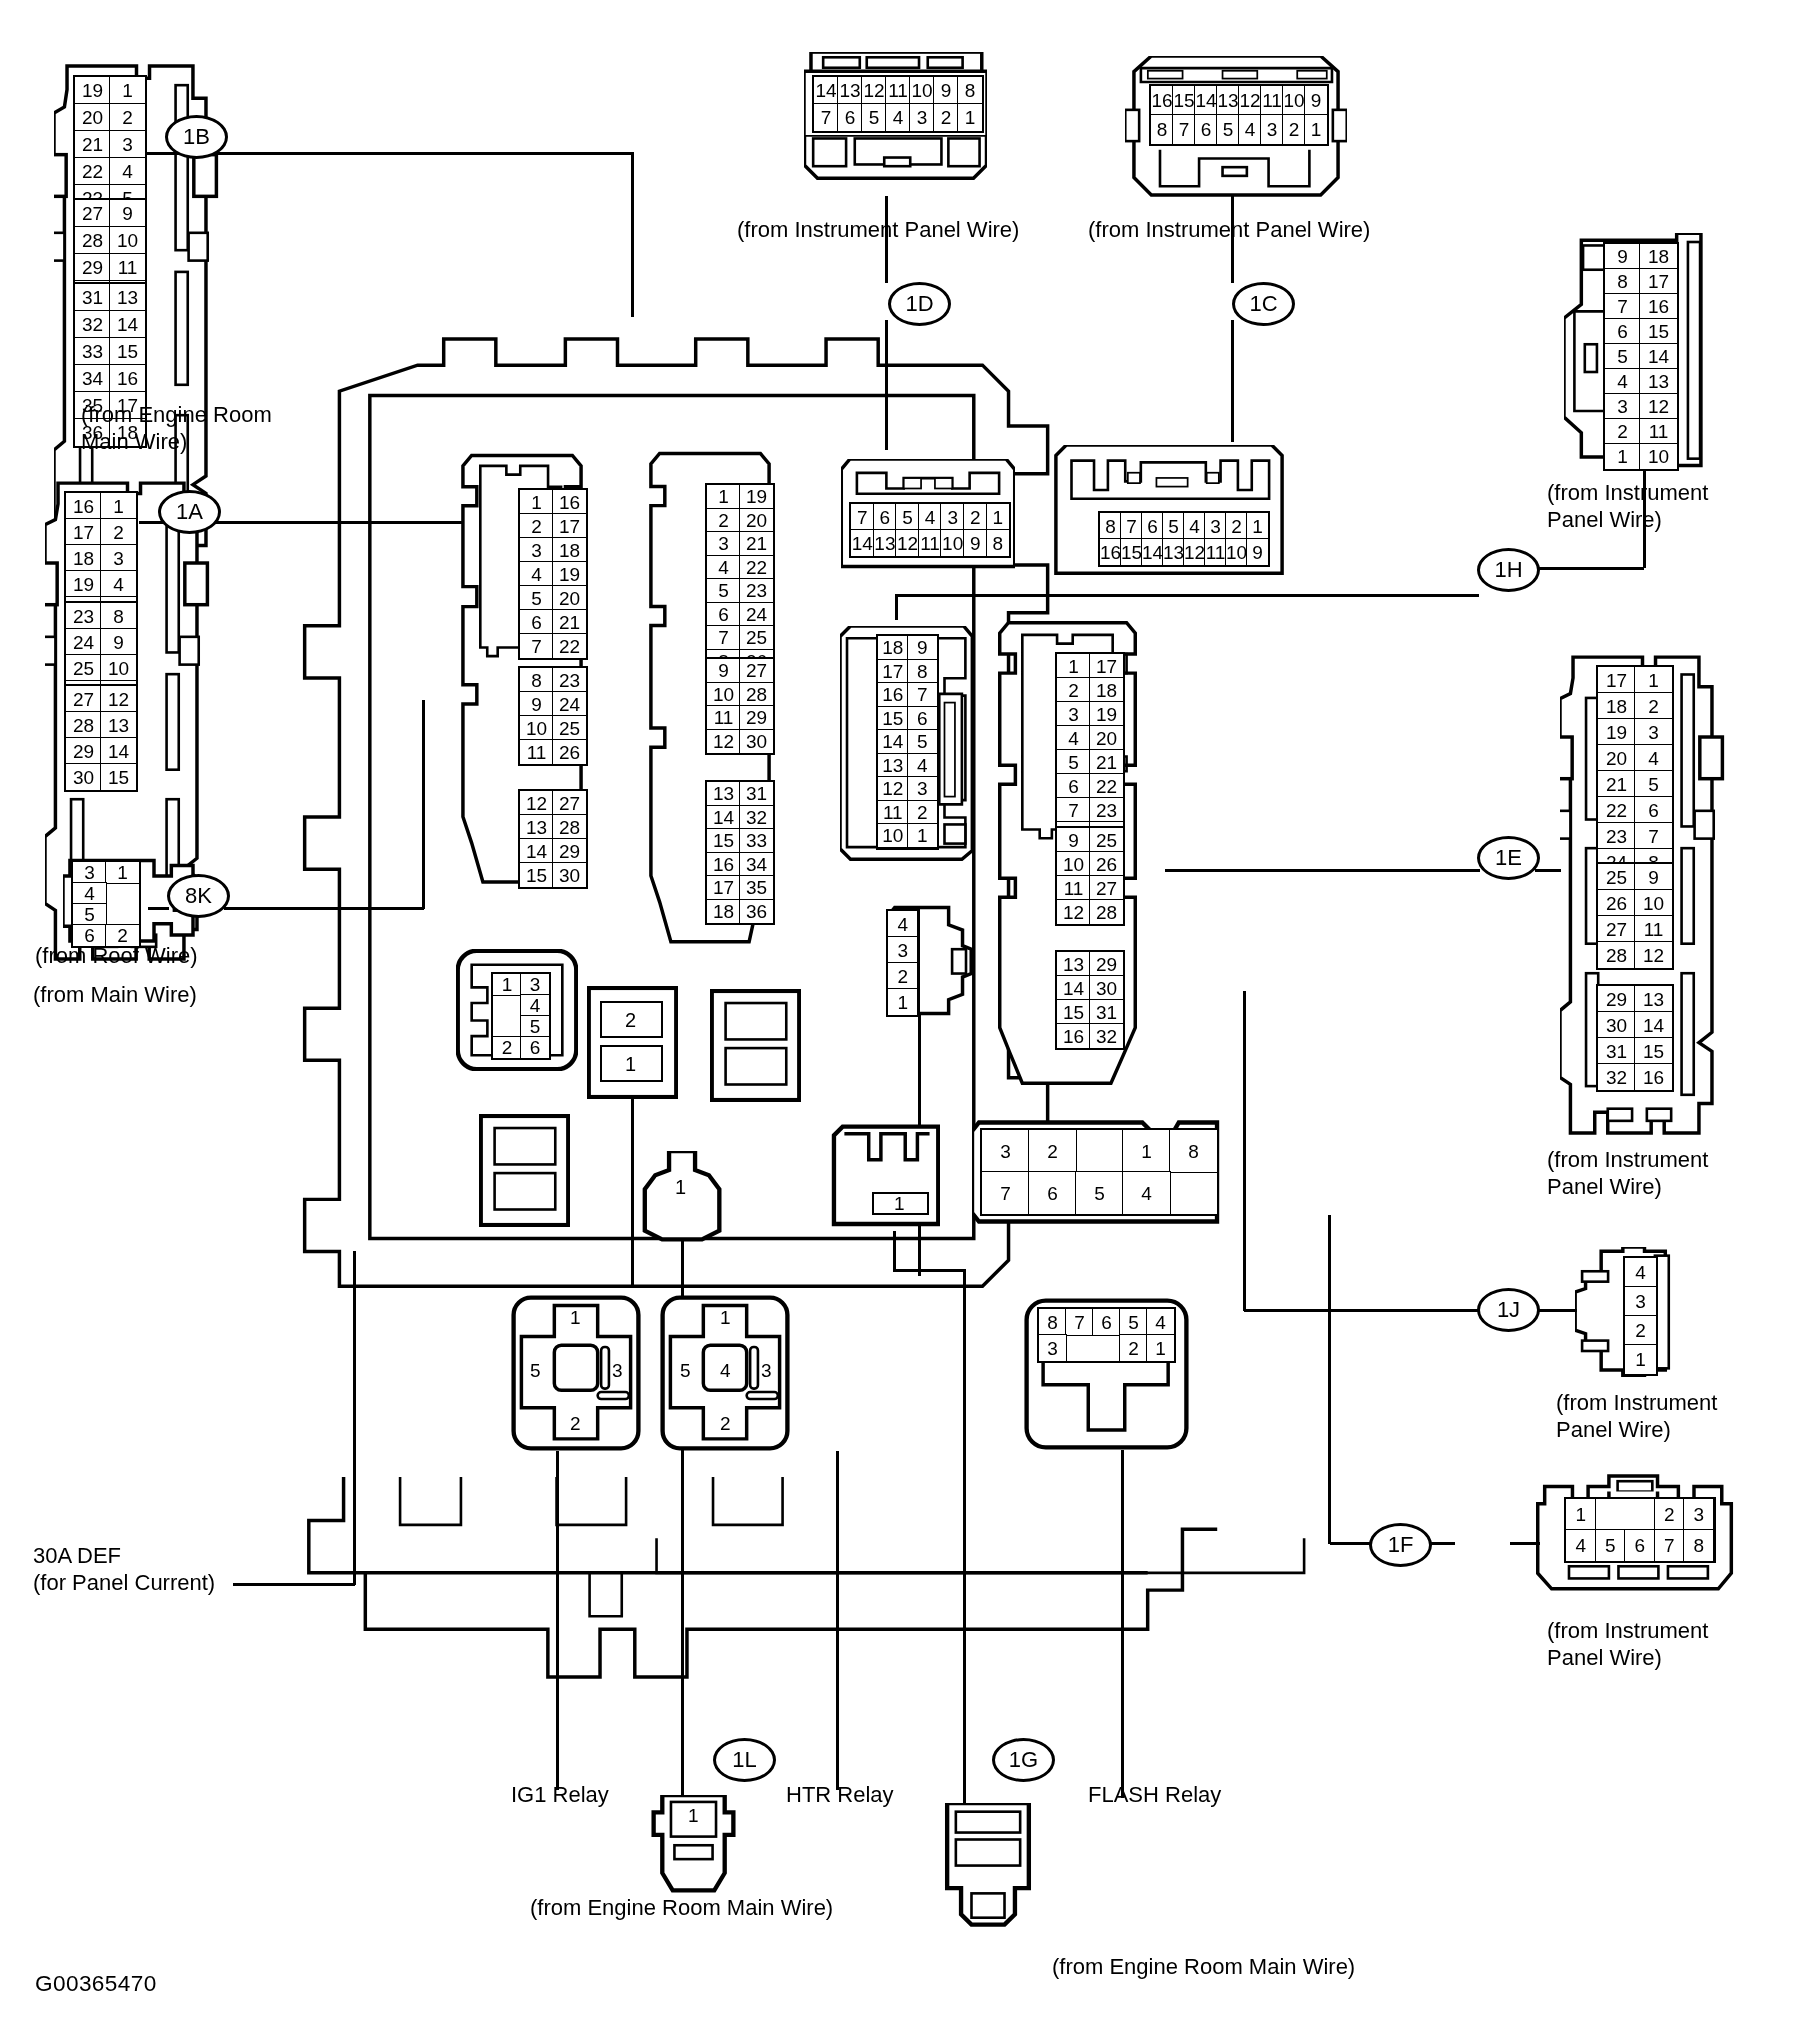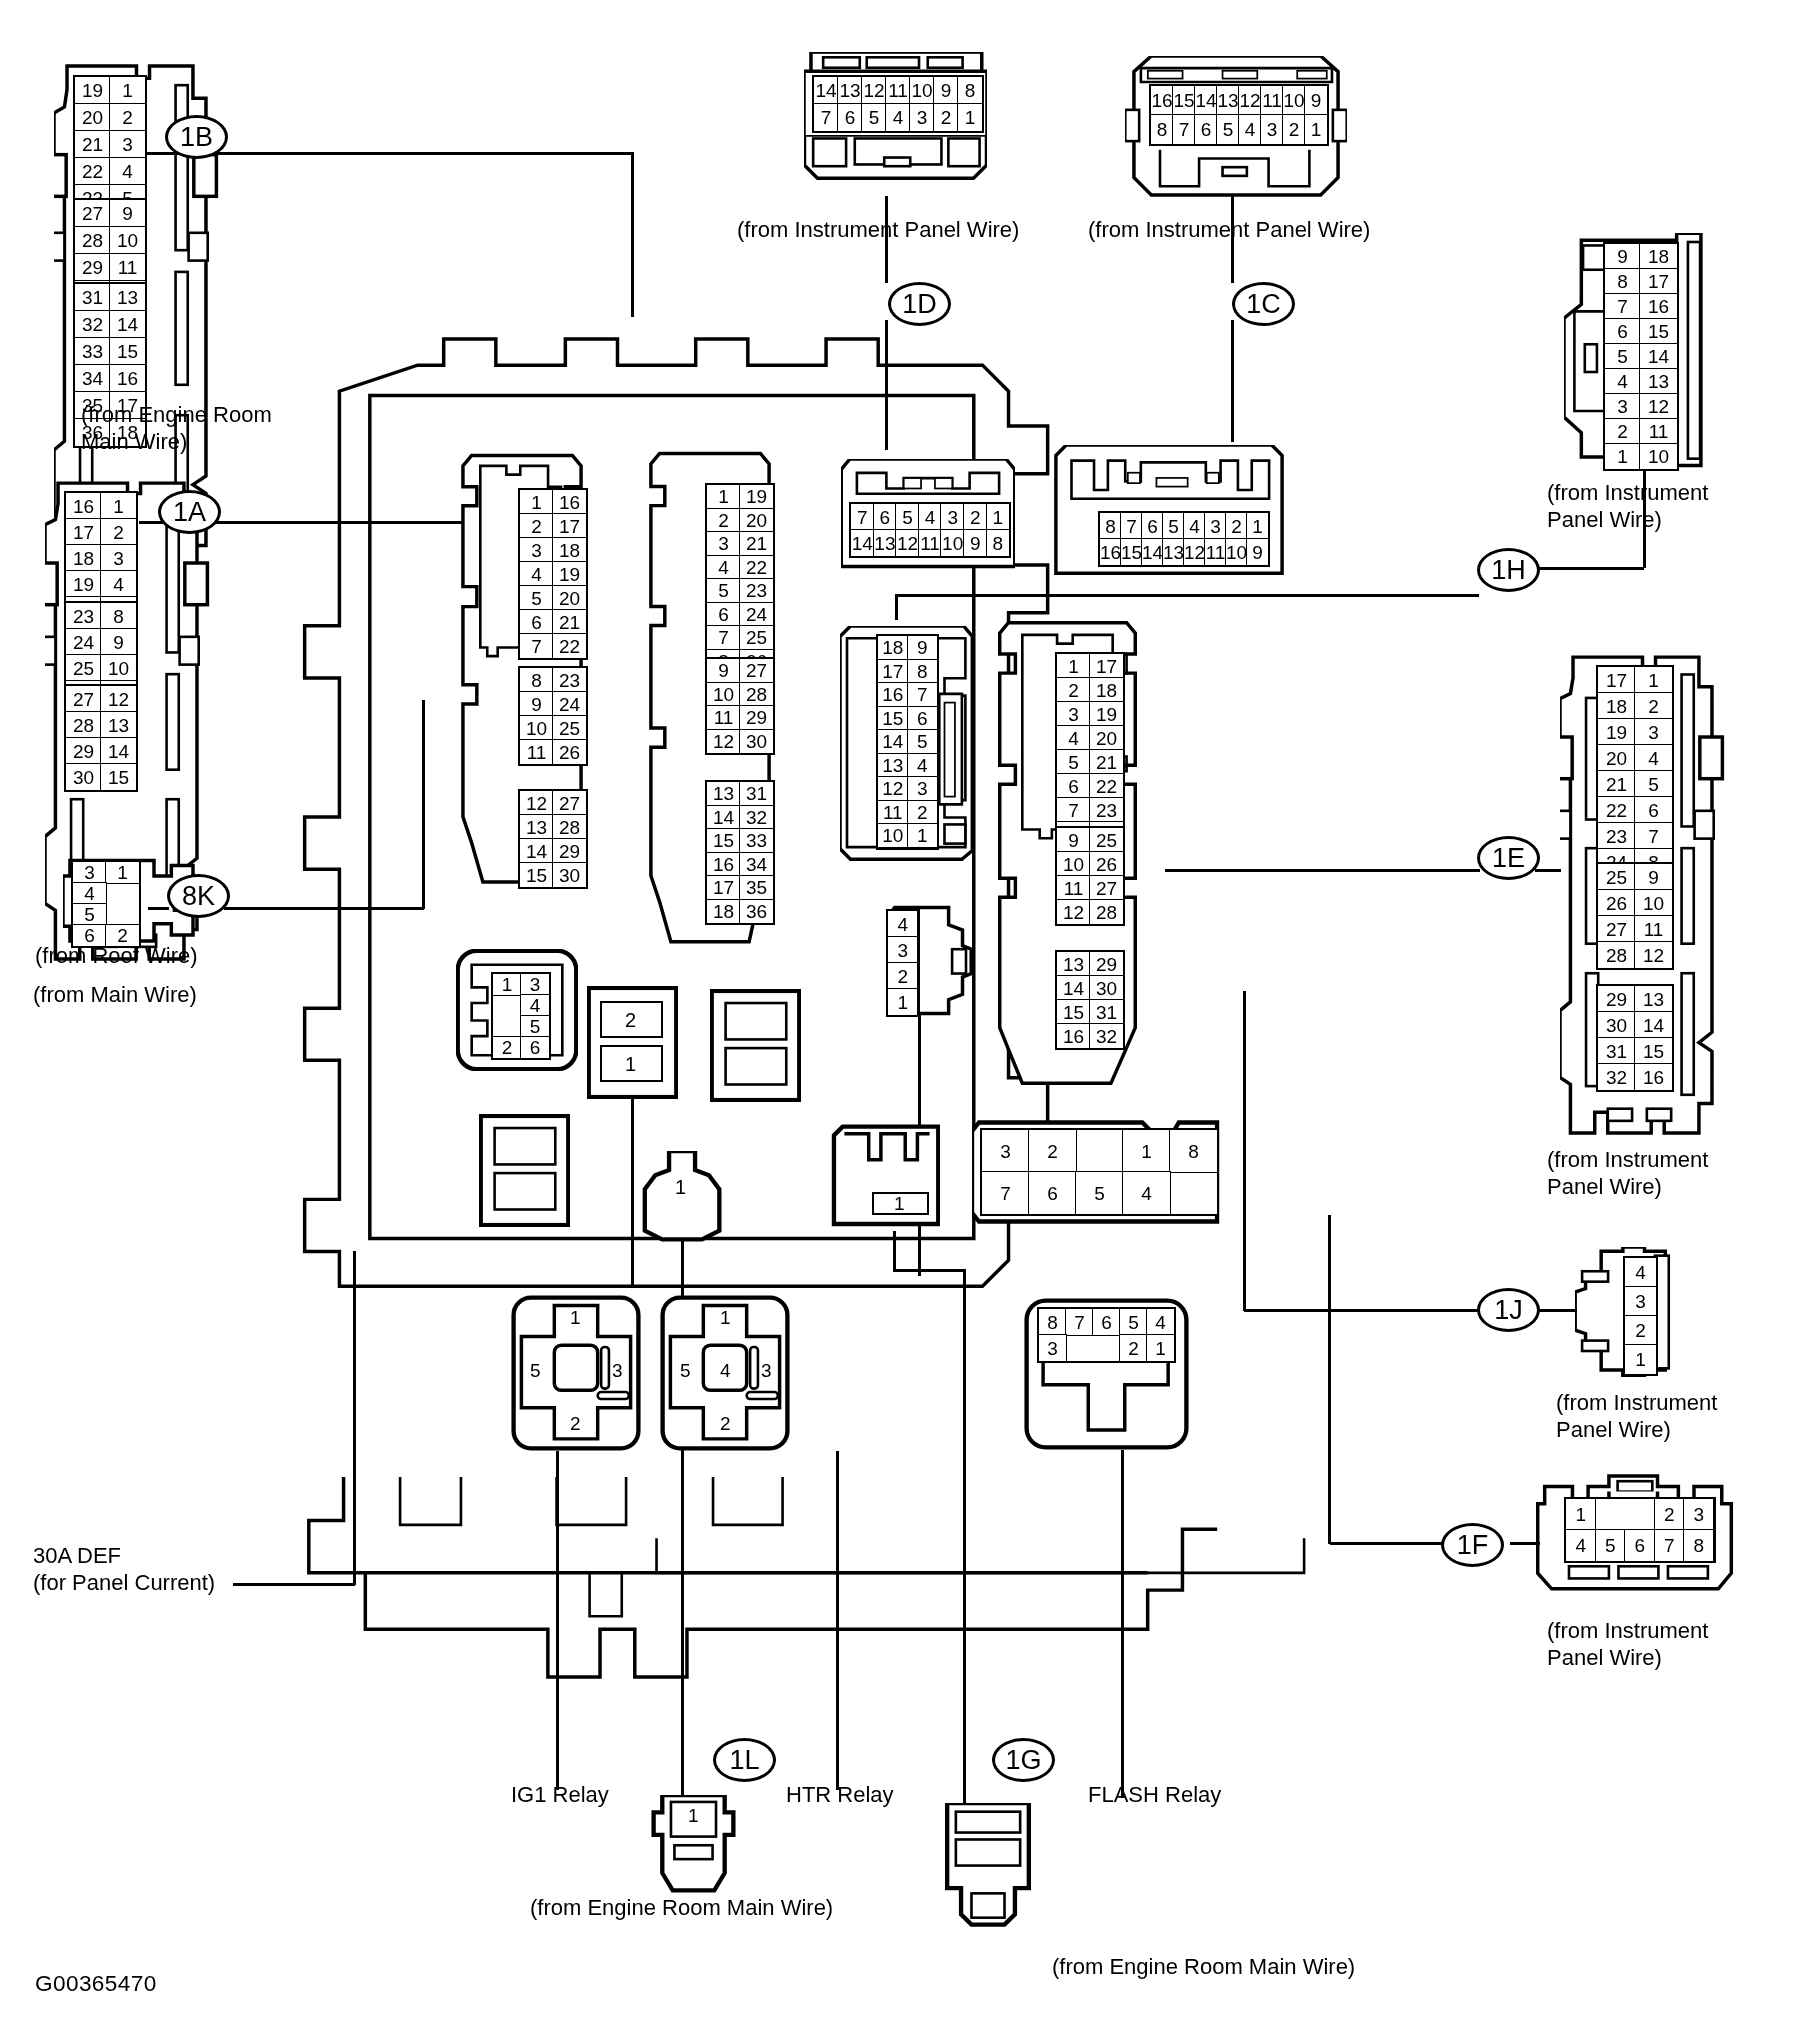--- a/index.html
+++ b/index.html
@@ -32,21 +32,21 @@
     line-height:1.22;
     white-space:pre;
     font-family:"Liberation Sans", sans-serif;
   }
   .tag{
     position:absolute;
     width:57px;height:38px;
     border:3px solid #000;
     border-radius:50%;
     display:flex;align-items:center;justify-content:center;
-    font-size:27px;
+    font-size:22px;
     background:#fff;
     z-index:40;
   }
   .lead{position:absolute;background:#000;}
   .lead.h{height:2.6px;}
   .lead.v{width:2.6px;}
   .footer-code{
     position:absolute;
     font-size:22.6px;
     letter-spacing:0.4px;
@@ -442,21 +442,21 @@
       <div class="cell">2</div>
       <div class="cell">3</div>
       <div class="cell">4</div>
       <div class="cell">5</div>
       <div class="cell">6</div>
       <div class="cell">7</div>
       <div class="cell">8</div>
     </div>
   <div class="label" style="left:1547px;top:1618px;">(from Instrument
 Panel Wire)</div>
-  <div class="tag" style="left:1441px;top:1523px;text-align:center;">1F</div>
+  <div class="tag" style="left:1369px;top:1523px;text-align:center;">1F</div>
   <div class="lead h" style="left:1510px;top:1542px;width:29.5px;"></div>
   <div class="lead h" style="left:1330px;top:1542px;width:125px;"></div>
   <div class="lead v" style="left:1328px;top:1215px;height:329px;"></div>
 
   <svg class="abs" style="left:461px;top:452px;" width="122" height="443" viewBox="0 0 140 510">
     <path d="M 12,4 L 128,4 L 138,16 L 138,40 L 120,40 L 120,62 L 138,62 L 138,155 L 120,155
              L 120,178 L 138,178 L 138,268 L 120,268 L 120,290 L 138,290 L 138,420 L 125,450
              L 115,495 L 25,495 L 12,450 L 2,420 L 2,290 L 18,290 L 18,268 L 2,268 L 2,178
              L 18,178 L 18,155 L 2,155 L 2,62 L 18,62 L 18,40 L 2,40 L 2,16 Z" fill="#fff" stroke="#000" stroke-width="4"></path>
     <path d="M 22,16 L 52,16 L 52,26 L 68,26 L 68,16 L 100,16 L 100,40 L 115,40 L 115,62

